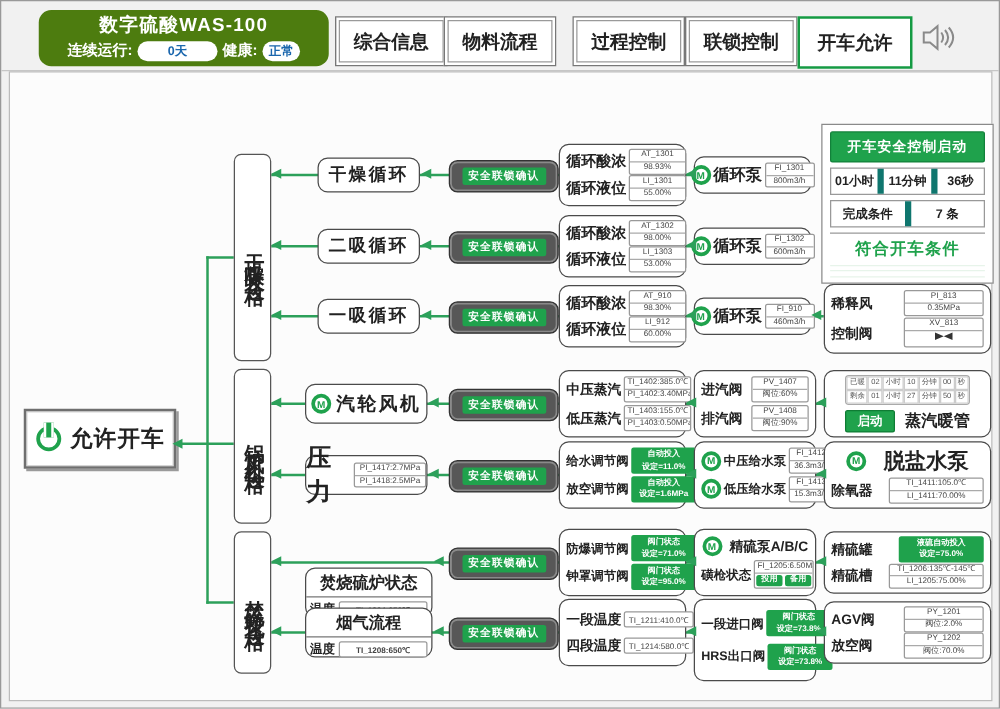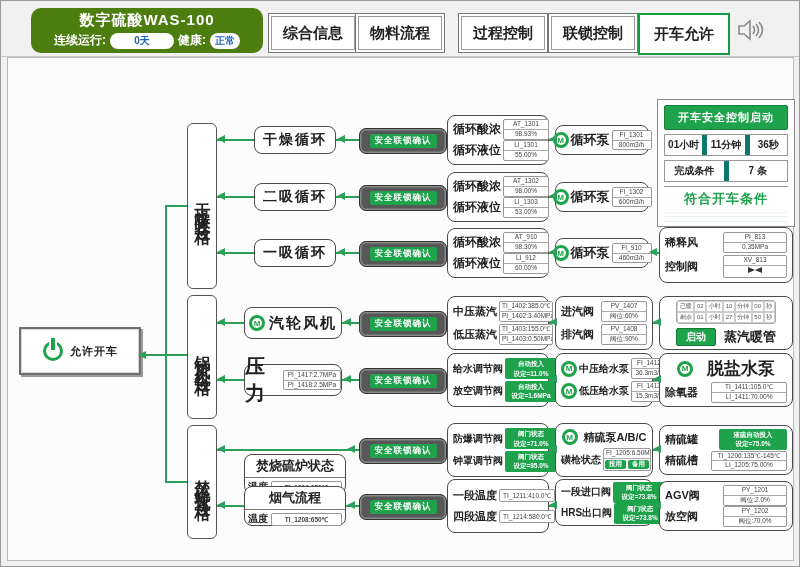--- a/index.html
+++ b/index.html
@@ -54,21 +54,21 @@
         letter-spacing:5px;box-sizing:border-box;}
   .rowline{position:absolute;height:2px;background:#2ca05a;z-index:1;}
   .vline{position:absolute;width:2px;background:#2ca05a;z-index:1;}
   .arrL{position:absolute;width:0;height:0;border-top:4px solid transparent;
         border-bottom:4px solid transparent;border-right:8px solid #2ca05a;z-index:3;}
 
   
   .permit{position:absolute;left:18px;top:326px;width:118px;height:44px;background:#fff;
         border:2px solid #6f6f6f;box-shadow:2px 2px 0 #9a9a9a,inset 0 0 0 1px #d5d5d5;
         display:flex;align-items:center;justify-content:center;gap:6px;z-index:2;cursor:pointer;}
-  .permit .txt{font-size:11px;font-weight:bold;letter-spacing:1px;}
+  .permit .txt{font-size:18px;font-weight:bold;letter-spacing:1px;}
   .power{position:relative;width:22px;height:22px;flex:none;}
   .power .ring{position:absolute;inset:1px;border:3px solid #1fa24c;border-radius:50%;box-sizing:border-box;}
   .power .bar{position:absolute;left:50%;top:-2px;transform:translateX(-50%);width:4px;height:12px;
         background:#1fa24c;border-left:2px solid #fff;border-right:2px solid #fff;}
 
   
   .panel{position:absolute;left:656px;top:98px;width:138px;height:128px;background:#fff;
         border:1px solid #8a8a8a;z-index:2;display:flex;flex-direction:column;padding:5px 6px;
         box-sizing:border-box;}
   .panel-btn{background:#1fa24c;color:#fff;font-weight:bold;font-size:11px;text-align:center;
@@ -478,21 +478,21 @@
   <div class="flowbox col" style="left:446px;top:478px;width:102px;height:54px;">
     <div class="pairrow">
         <span class="plabel s11">一段温度</span>
         <span class="cell-1">TI_1211:410.0℃</span>
       </div>
     <div class="pairrow">
         <span class="plabel s11">四段温度</span>
         <span class="cell-1">TI_1214:580.0℃</span>
       </div>
   </div>
-  <div class="flowbox col" style="left:554px;top:478px;width:98px;height:47px;">
+  <div class="flowbox col" style="left:554px;top:478px;width:98px;height:66px;">
     <div class="pairrow">
         <span class="plabel s10">一段进口阀</span>
         <span class="greentag">
           <span>阀门状态</span>
           <span>设定=73.8%</span>
         </span>
       </div>
     <div class="pairrow">
         <span class="plabel s10">HRS出口阀</span>
         <span class="greentag">

